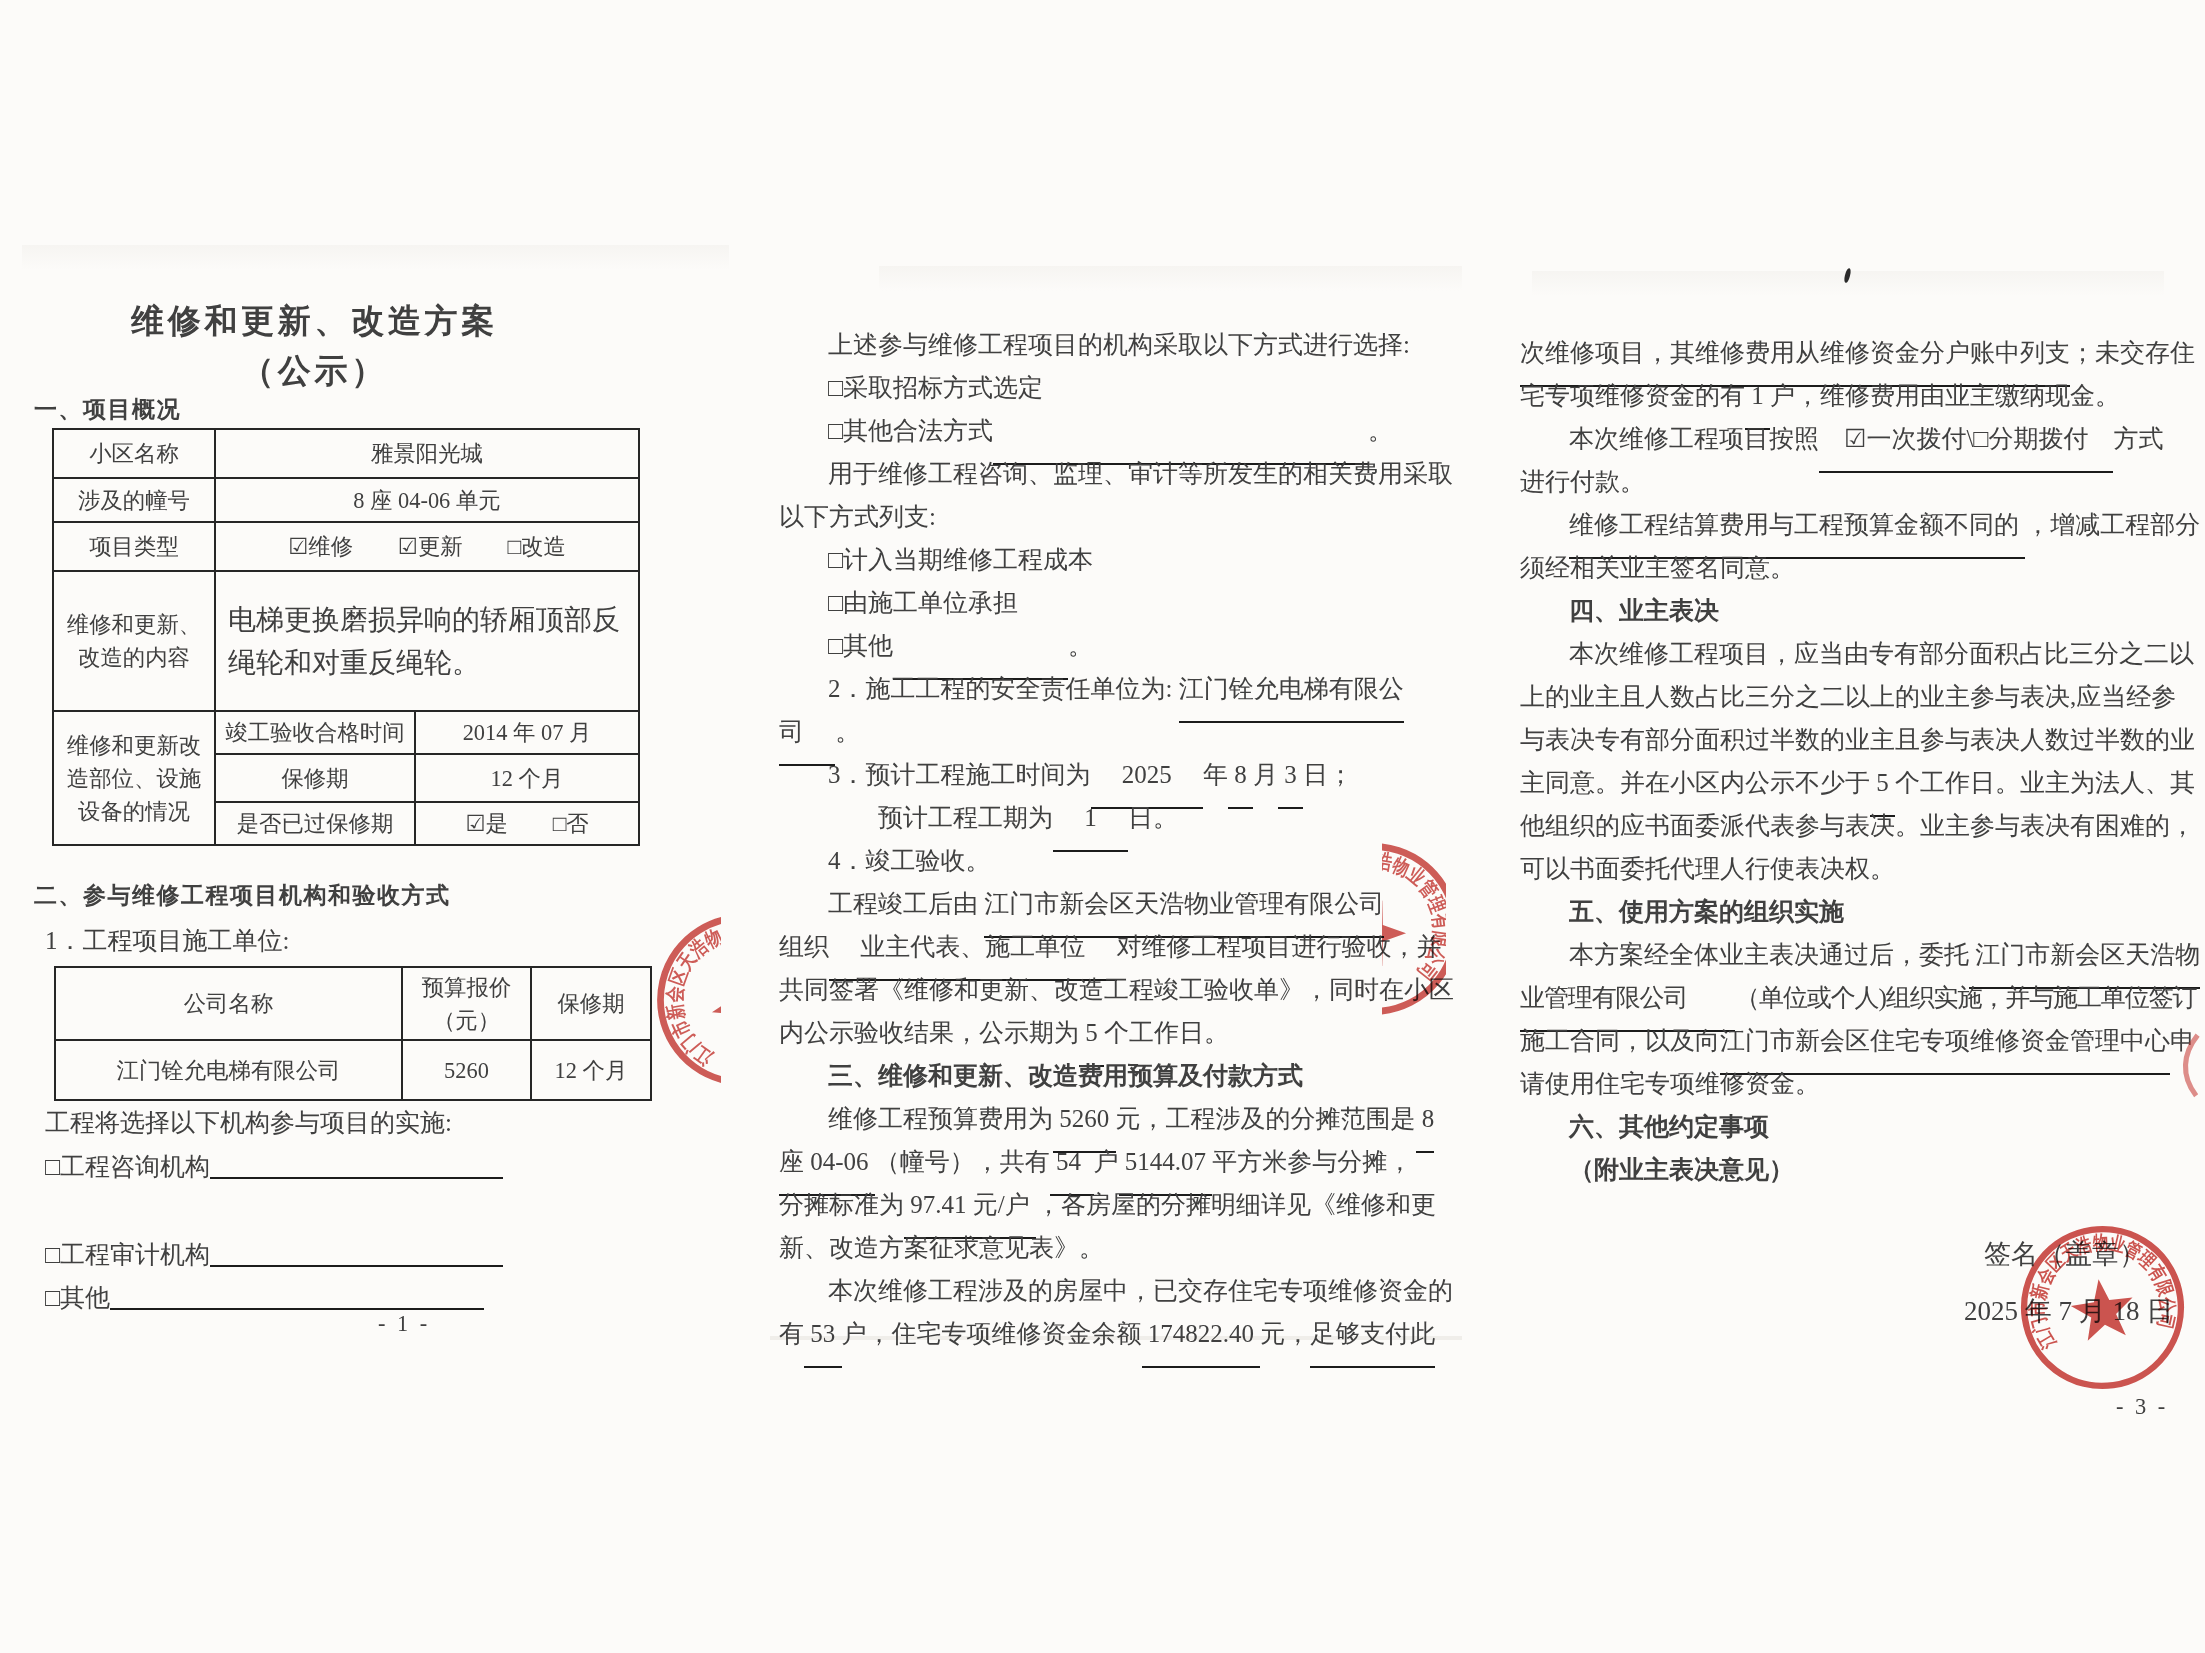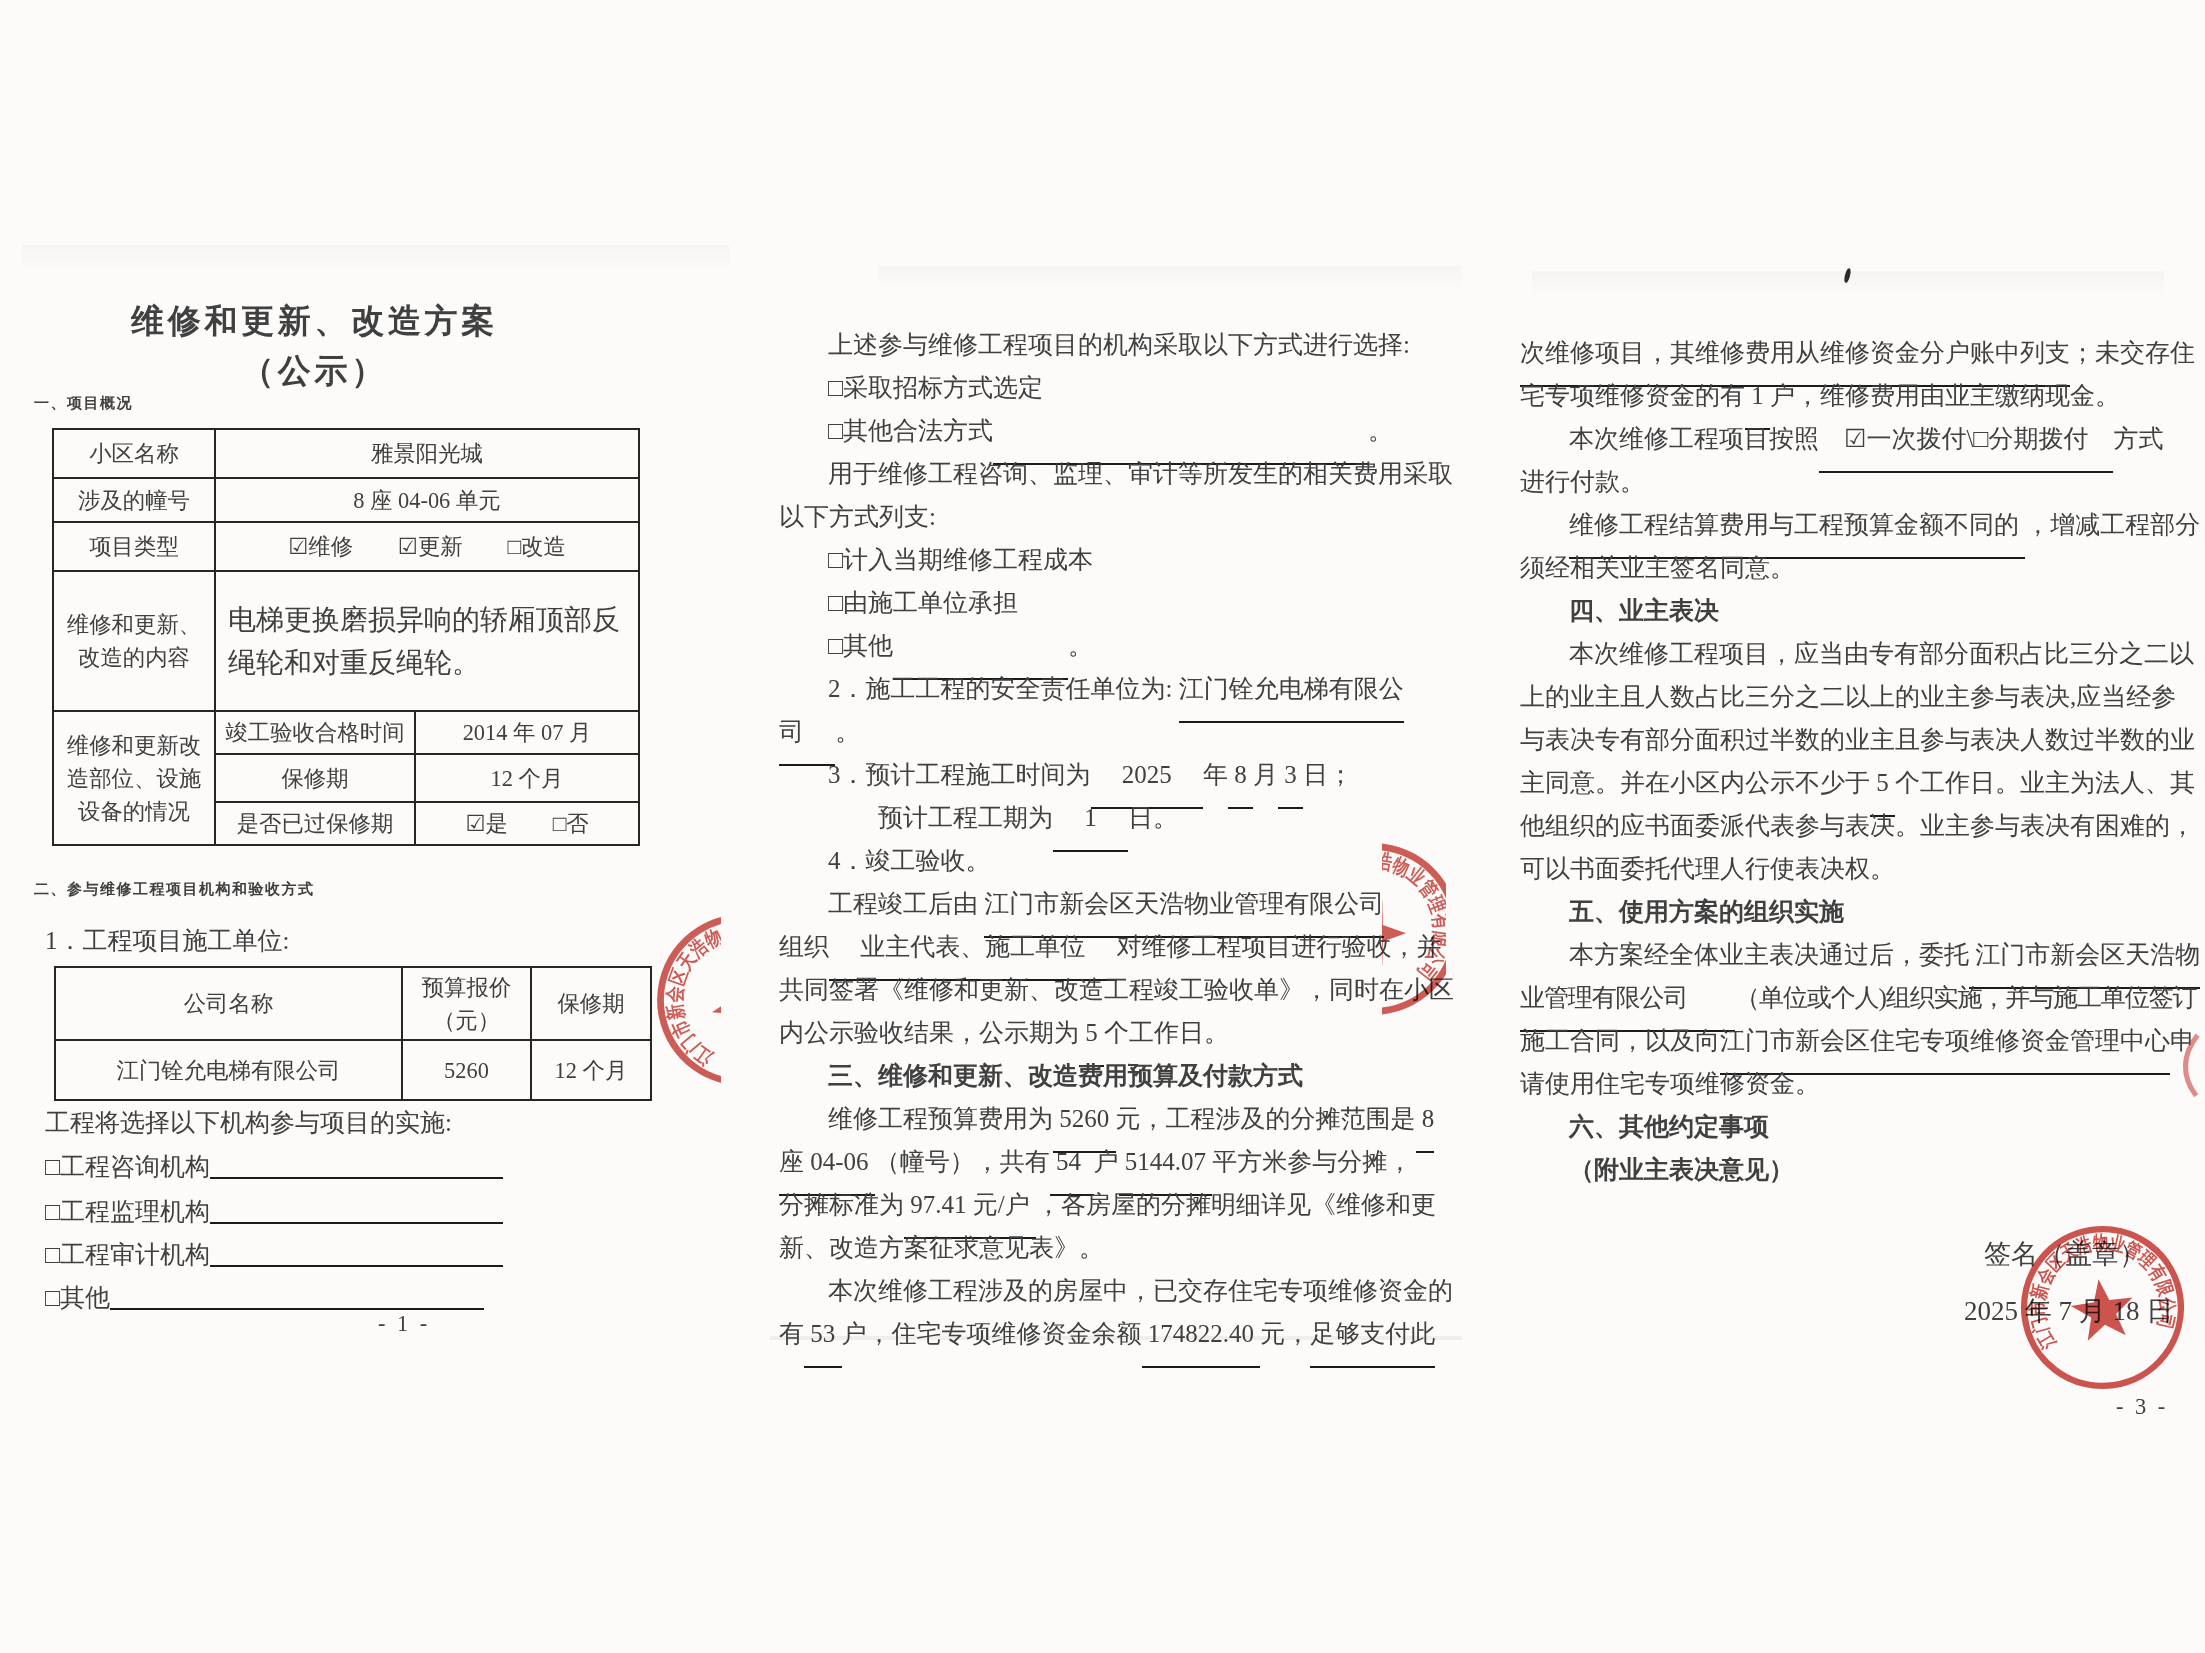--- a/index.html
+++ b/index.html
@@ -2,21 +2,21 @@
 <html style="font-size:12px"><head>
 <meta charset="utf-8">
 <style>
   html,body{margin:0;padding:0;background:#efeeea;}
   #scan{position:relative;width:2205px;height:1654px;background:#fcfbf9;overflow:hidden;
         font-family:"Liberation Serif","DejaVu Serif",serif;color:#404040;}
   .b{font-family:"Liberation Sans","DejaVu Sans",sans-serif;font-weight:bold;}
   
   .doc-title{position:absolute;left:34px;width:561px;text-align:center;font-size:33px;
              letter-spacing:3.7px;white-space:nowrap;}
-  .sec-h{position:absolute;font-size:15px;letter-spacing:1.5px;white-space:nowrap;}
+  .sec-h{position:absolute;font-size:23px;letter-spacing:1.5px;white-space:nowrap;}
   .p1-ln{position:absolute;font-size:25px;white-space:nowrap;}
   table{position:absolute;border-collapse:collapse;table-layout:fixed;background:transparent;}
   td{border:2.2px solid #262626;font-size:22.4px;text-align:center;vertical-align:middle;
      padding:1.5px 6px;line-height:33px;}
   #t1{left:52px;top:428px;width:586px;}
   #t2{left:54px;top:966px;width:595px;}
   .cell-left{text-align:left;padding:6px 12px;line-height:43px;font-size:28px;}
   .blank{display:inline-block;border-bottom:2.2px solid #1c1c1c;height:25.4px;
          vertical-align:baseline;margin-bottom:-3.7px;}
   .pagenum{position:absolute;font-size:22.4px;letter-spacing:3px;}
@@ -119,23 +119,20 @@
       <td>5260</td>
       <td>12 个月</td>
     </tr>
   </tbody>
     </table>
 
   <div class="p1-ln" style="left:45px;top:1106px;">工程将选择以下机构参与项目的实施:</div>
 
   <div class="p1-ln" style="left:45px;top:1150px;">
     <span>□工程咨询机构</span><span class="blank" style="width:293px"></span>
-  </div>
-  <div class="p1-ln" style="left:45px;top:1195px;">
-    <span>□工程监理机构</span><span class="blank" style="width:293px"></span>
   </div>
   <div class="p1-ln" style="left:45px;top:1238px;">
     <span>□工程审计机构</span><span class="blank" style="width:293px"></span>
   </div>
   <div class="p1-ln" style="left:45px;top:1281px;">
     <span>□其他</span><span class="blank" style="width:374px"></span>
   </div>
 
   <div class="pagenum" style="left:378px;top:1311px;">- 1 -</div>
 

